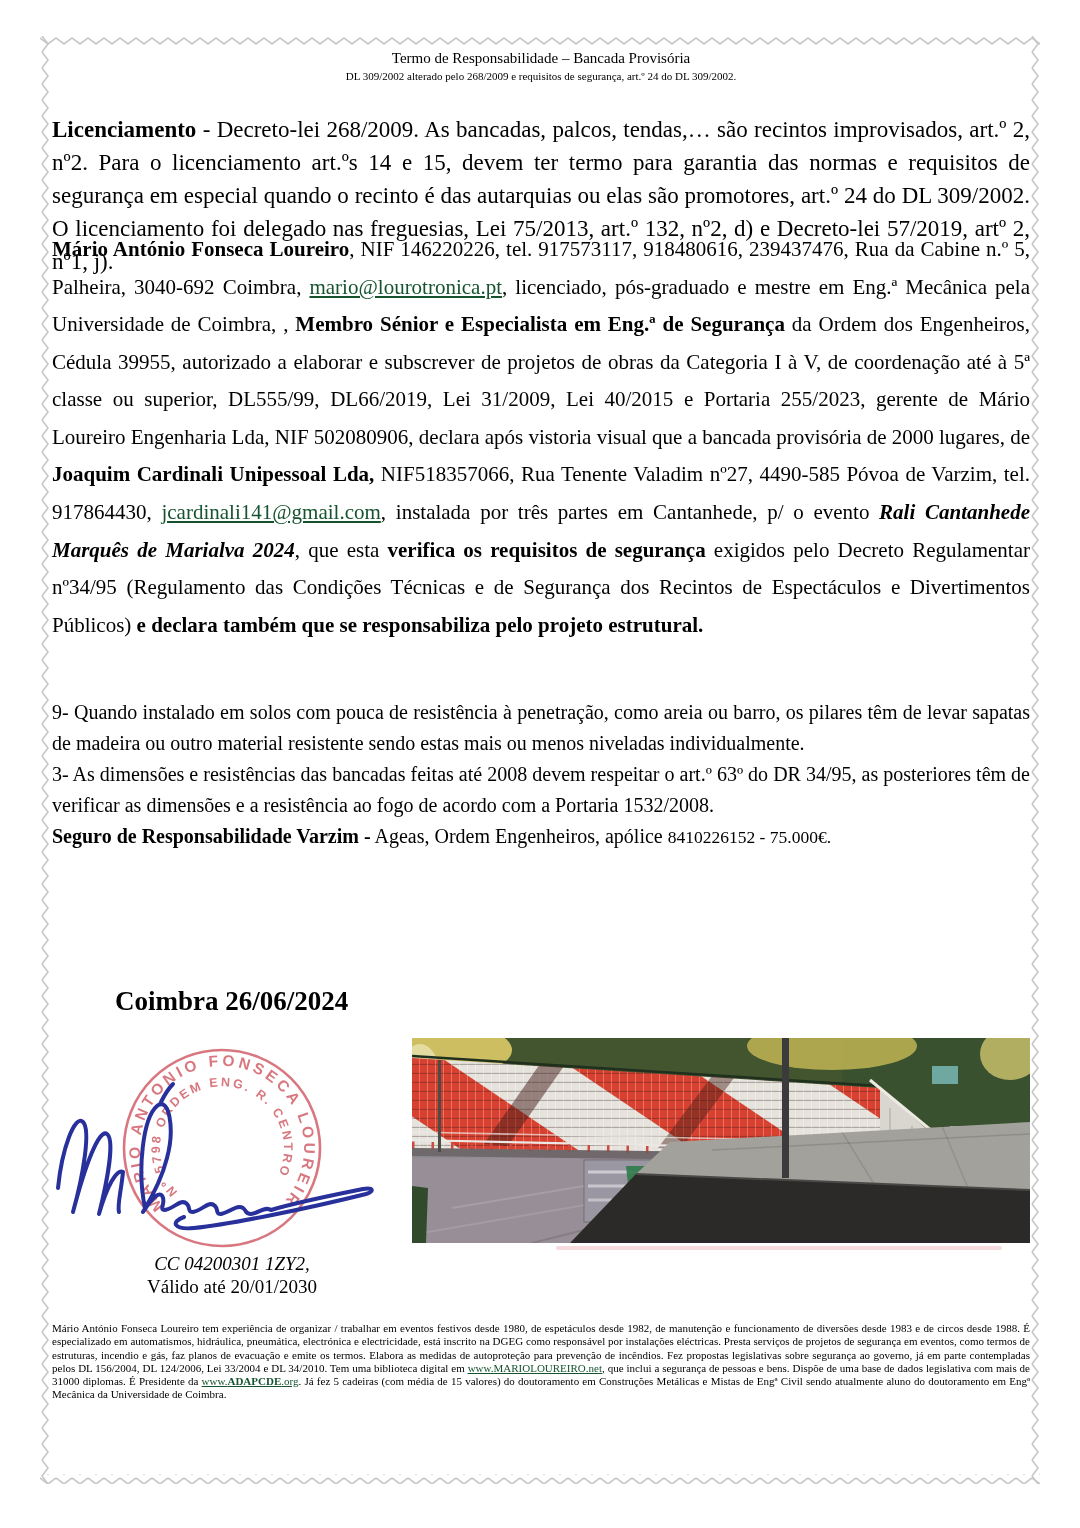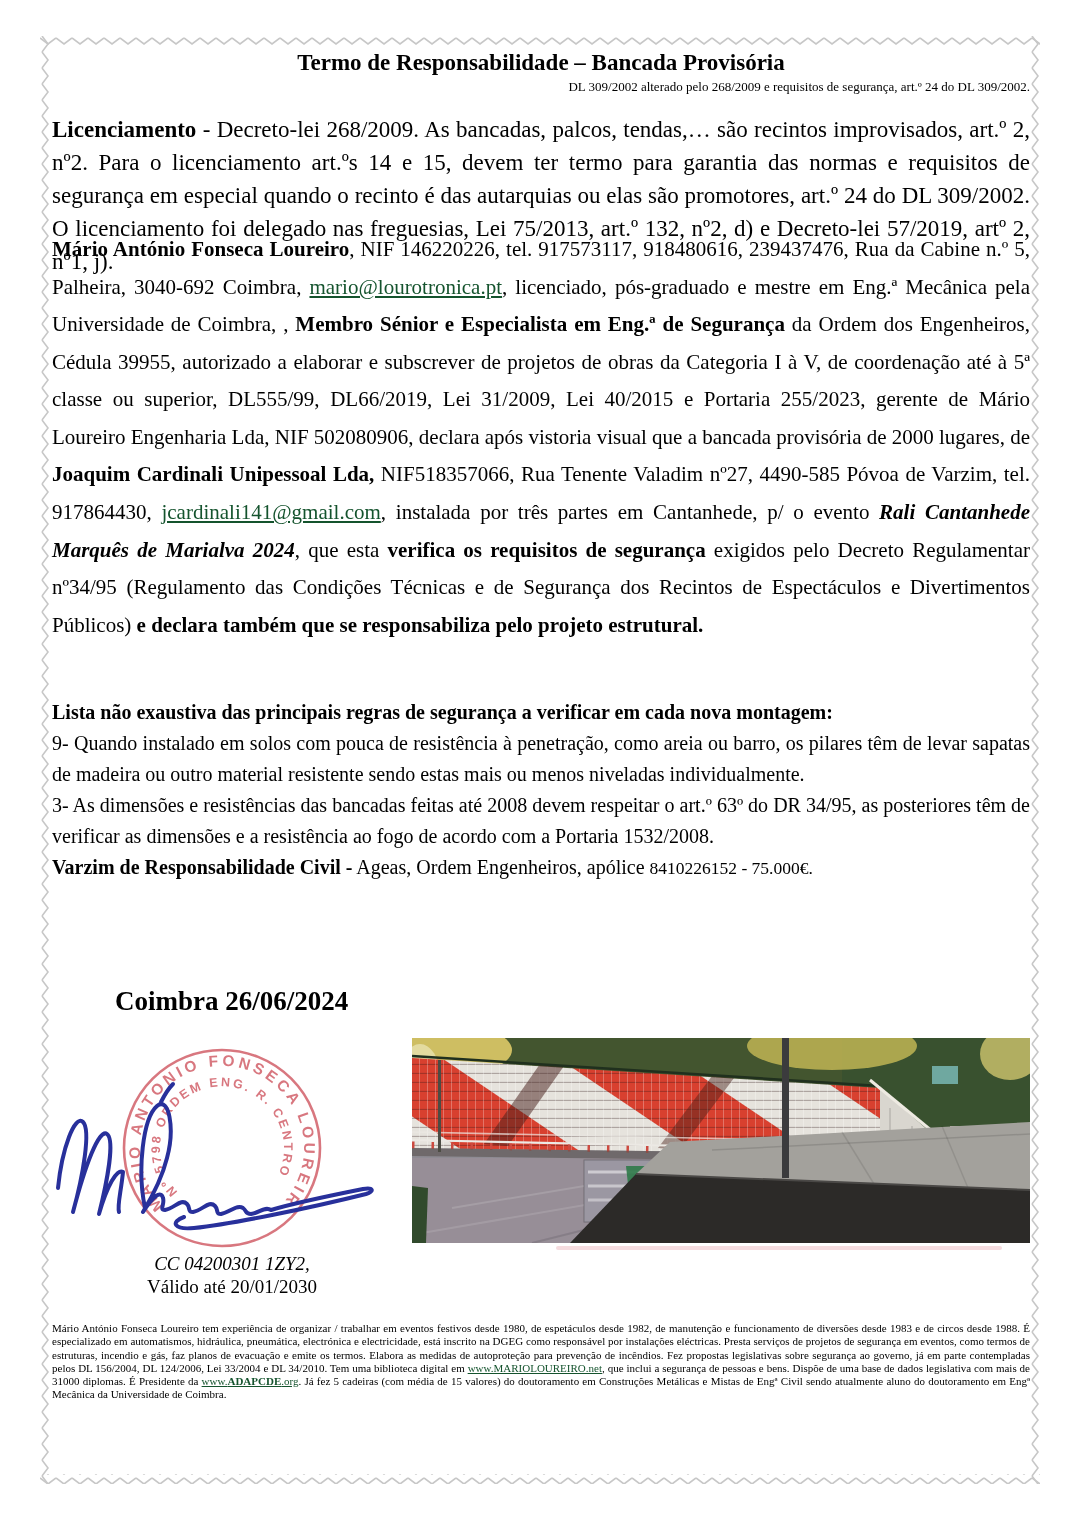--- a/index.html
+++ b/index.html
@@ -6,22 +6,22 @@
   html,body { background:#ffffff; }
   .page {
     position:relative; width:1080px; height:1528px; background:#ffffff;
     font-family:"Liberation Serif","DejaVu Serif",serif; color:#000;
     overflow:hidden;
   }
   .abs { position:absolute; }
   .border-svg { position:absolute; left:40px; top:36px; pointer-events:none; }
 
   .header-block { left:52px; top:50px; width:978px; text-align:center; }
-  .doc-title { font-size:23px; font-weight:bold; }
-  .doc-subtitle { font-size:13px; margin-top:3px;text-align:right; }
+  .doc-title { font-size:15px; font-weight:normal; }
+  .doc-subtitle { font-size:11px; margin-top:3px; }
 
   .para { text-align:justify; }
   .licensing { left:52px; top:113px; width:978px; font-size:23px; line-height:1.44; }
   .declaration { left:52px; top:231px; width:978px; font-size:21px; line-height:1.79; }
   .rules { left:52px; top:697px; width:978px; font-size:20px; line-height:1.555; }
   .b { font-weight:bold; }
   .bi { font-weight:bold; font-style:italic; }
   .link { color:#14532d; text-decoration:underline; cursor:pointer; }
   .small-num { font-size:17.5px; }
 
@@ -64,24 +64,23 @@
   <div class="abs header-block">
     <div class="doc-title">Termo de Responsabilidade – Bancada Provisória</div>
     <div class="doc-subtitle">DL 309/2002 alterado pelo 268/2009 e requisitos de segurança, art.º 24 do DL 309/2002.</div>
   </div>
 
   <p class="abs para licensing"><span class="b">Licenciamento</span><span> - Decreto-lei 268/2009. As bancadas, palcos, tendas,… são recintos improvisados, art.º 2, nº2. Para o licenciamento art.ºs 14 e 15, devem ter termo para garantia das normas e requisitos de segurança em especial quando o recinto é das autarquias ou elas são promotores, art.º 24 do DL 309/2002. O licenciamento foi delegado nas freguesias, Lei 75/2013, art.º 132, nº2, d) e Decreto-lei 57/2019, artº 2, nº1, j).</span></p>
 
   <p class="abs para declaration"><span class="b">Mário António Fonseca Loureiro</span><span>, NIF 146220226, tel. 917573117, 918480616, 239437476, Rua da Cabine n.º 5, Palheira, 3040-692 Coimbra, </span><a class="link">mario@lourotronica.pt</a><span>, licenciado, pós-graduado e mestre em Eng.ª Mecânica pela Universidade de Coimbra, , </span><span class="b">Membro Sénior e Especialista em Eng.ª de Segurança</span><span> da Ordem dos Engenheiros, Cédula 39955, autorizado a elaborar e subscrever de projetos de obras da Categoria I à V, de coordenação até à 5ª classe ou superior, DL555/99, DL66/2019, Lei 31/2009, Lei 40/2015 e Portaria 255/2023, gerente de Mário Loureiro Engenharia Lda, NIF 502080906, declara após vistoria visual que a bancada provisória de 2000 lugares, de </span><span class="b">Joaquim Cardinali Unipessoal Lda,</span><span> NIF518357066, Rua Tenente Valadim nº27, 4490-585 Póvoa de Varzim, tel. 917864430, </span><a class="link">jcardinali141@gmail.com</a><span>, instalada por três partes em Cantanhede, p/ o evento </span><span class="bi">Rali Cantanhede Marquês de Marialva 2024</span><span>, que esta </span><span class="b">verifica os requisitos de segurança</span><span> exigidos pelo Decreto Regulamentar nº34/95 (Regulamento das Condições Técnicas e de Segurança dos Recintos de Espectáculos e Divertimentos Públicos) </span><span class="b">e declara também que se responsabiliza pelo projeto estrutural.</span></p>
 
   <div class="abs para rules">
-    <div class="b">Lista não exaustiva das principais regras de segurança a verificar em cada nova montagem:</div>
     <div>9- Quando instalado em solos com pouca de resistência à penetração, como areia ou barro, os pilares têm de levar sapatas de madeira ou outro material resistente sendo estas mais ou menos niveladas individualmente.</div>
     <div>3- As dimensões e resistências das bancadas feitas até 2008 devem respeitar o art.º 63º do DR 34/95, as posteriores têm de verificar as dimensões e a resistência ao fogo de acordo com a Portaria 1532/2008.</div>
-    <div><span class="b">Varzim de Responsabilidade Civil -</span><span> Ageas, Ordem Engenheiros, apólice </span><span class="small-num">8410226152 - 75.000€.</span></div>
+    <div><span class="b">Seguro de Responsabilidade Varzim -</span><span> Ageas, Ordem Engenheiros, apólice </span><span class="small-num">8410226152 - 75.000€.</span></div>
   </div>
 
   <div class="abs date-line">Coimbra 26/06/2024</div>
 
   <div class="abs sig-stamp">
     <svg class="stamp-svg" width="212" height="212" viewBox="0 0 212 212">
       <defs>
         <path id="outerArc" d="M 48,164 A 82,82 0 1 1 164,164"></path>
         <path id="innerArc" d="M 62,150 A 62,62 0 1 1 150,150"></path>
       </defs>

